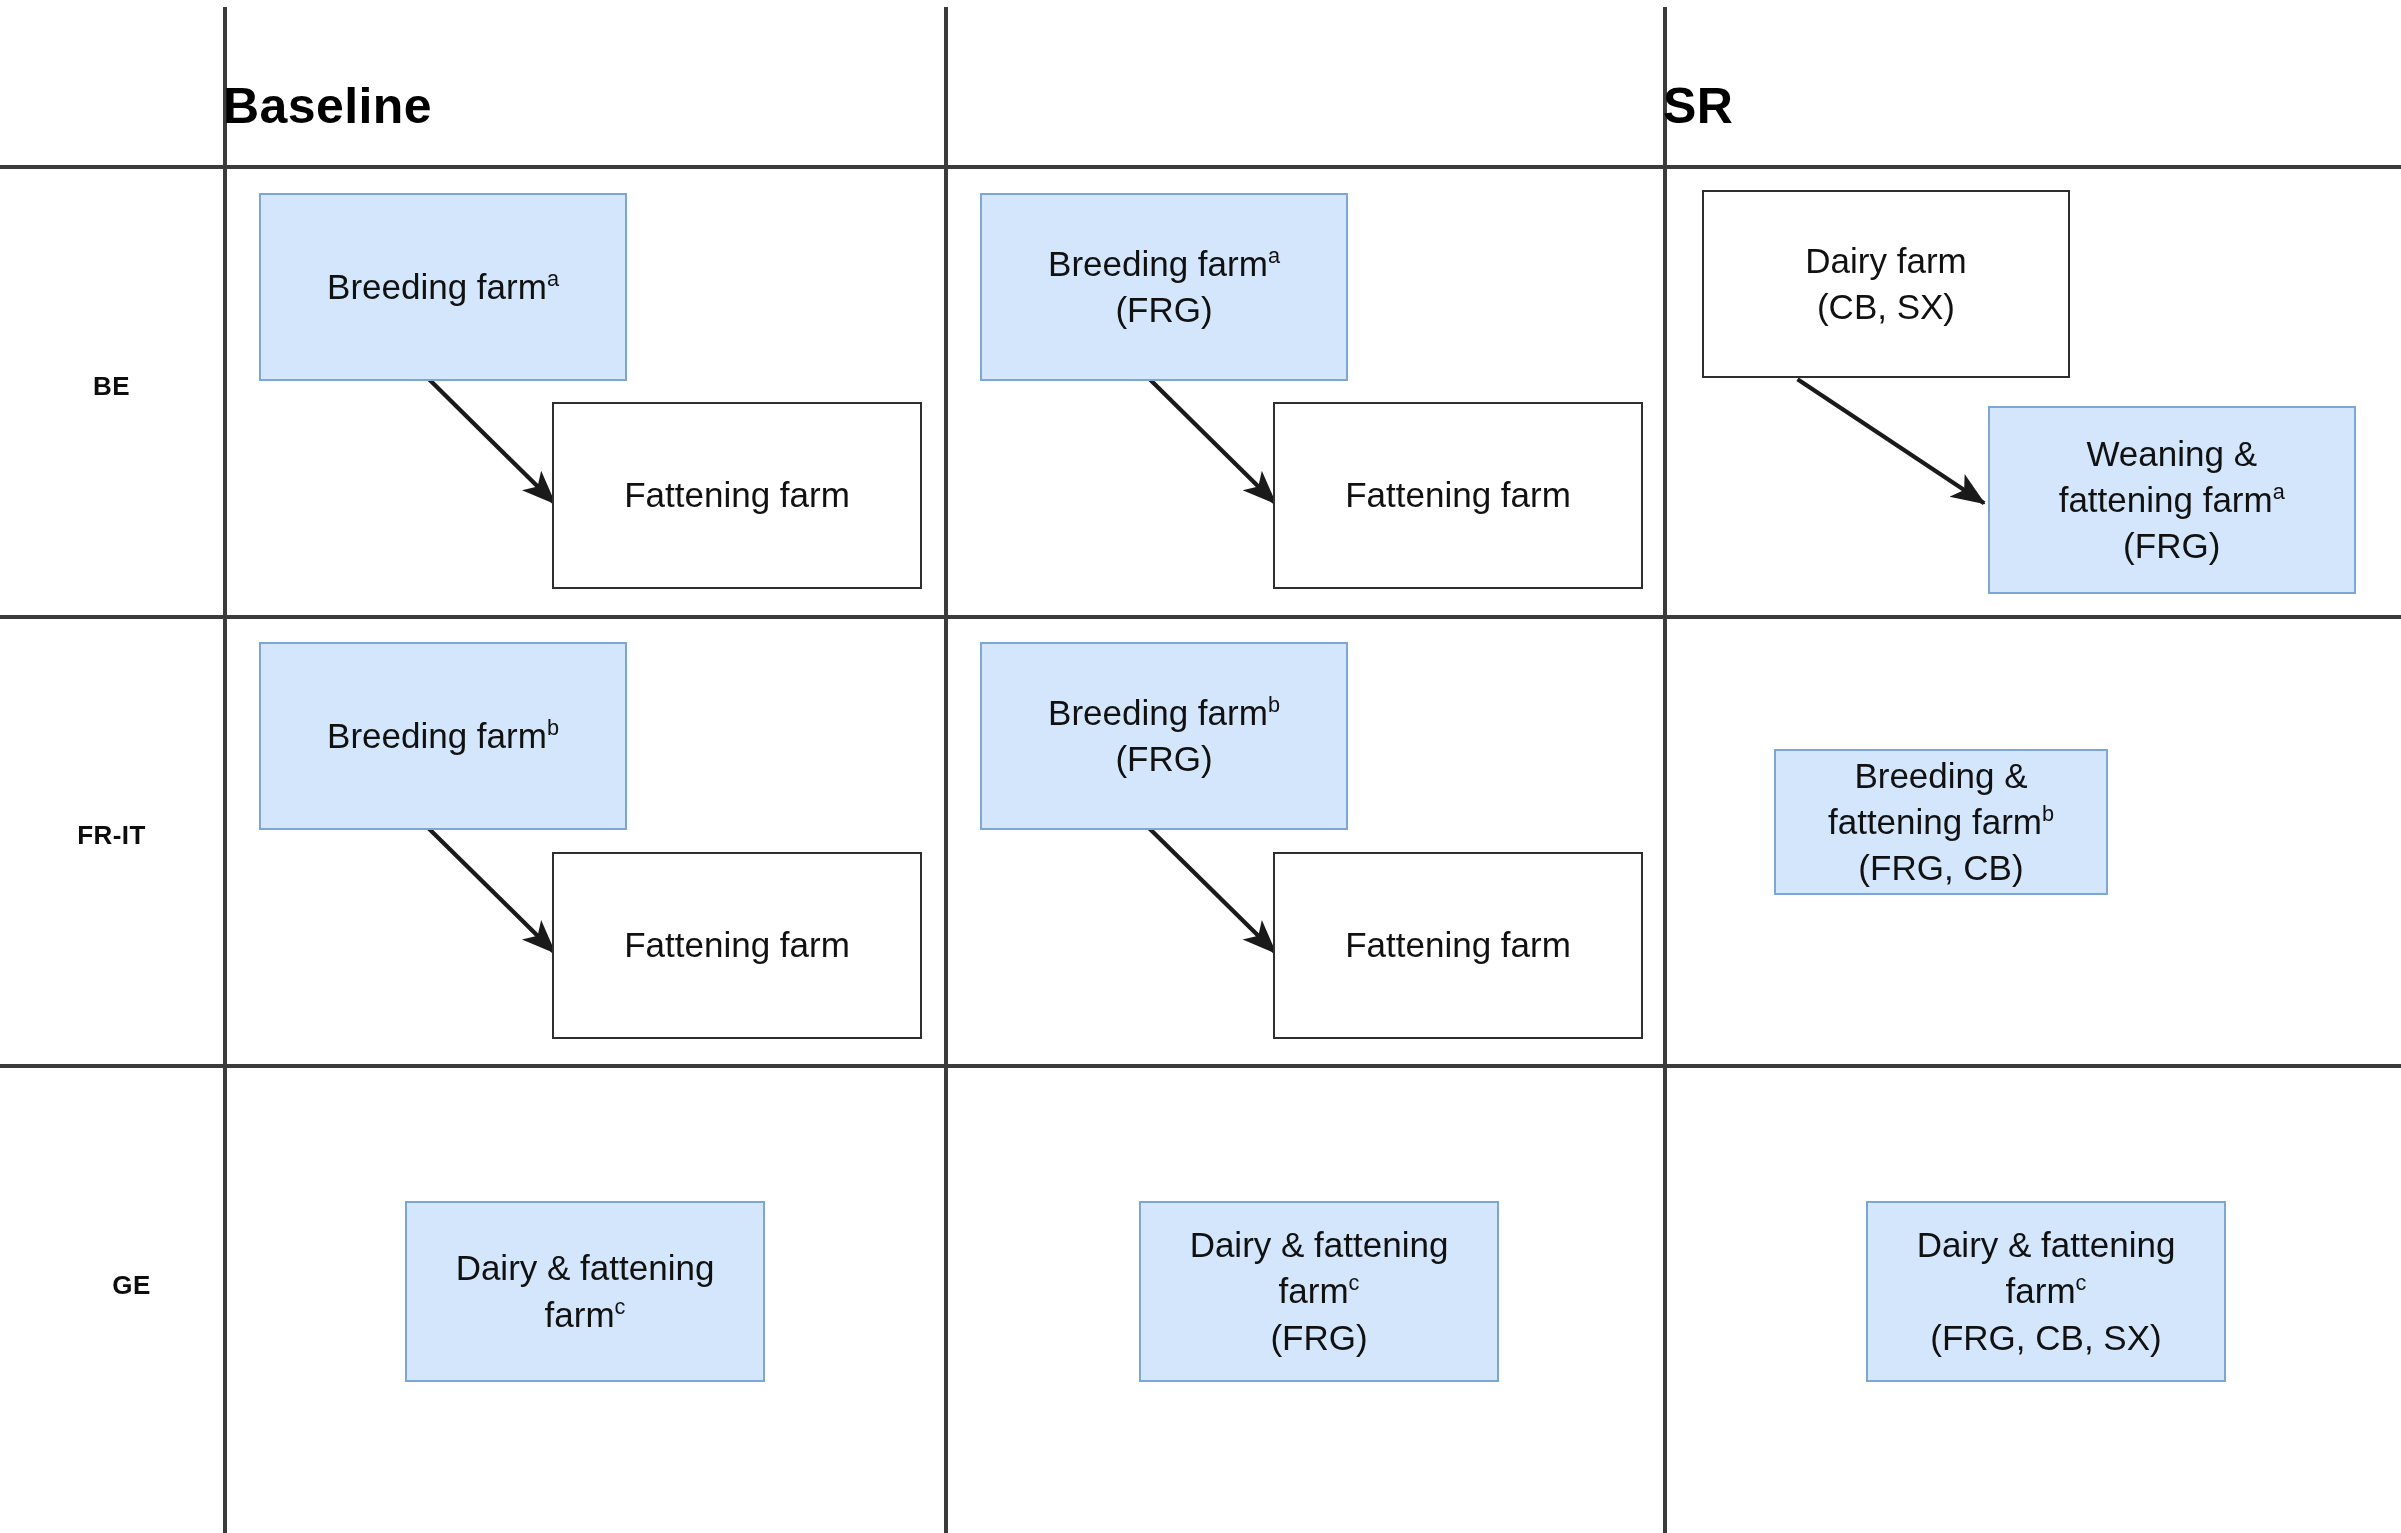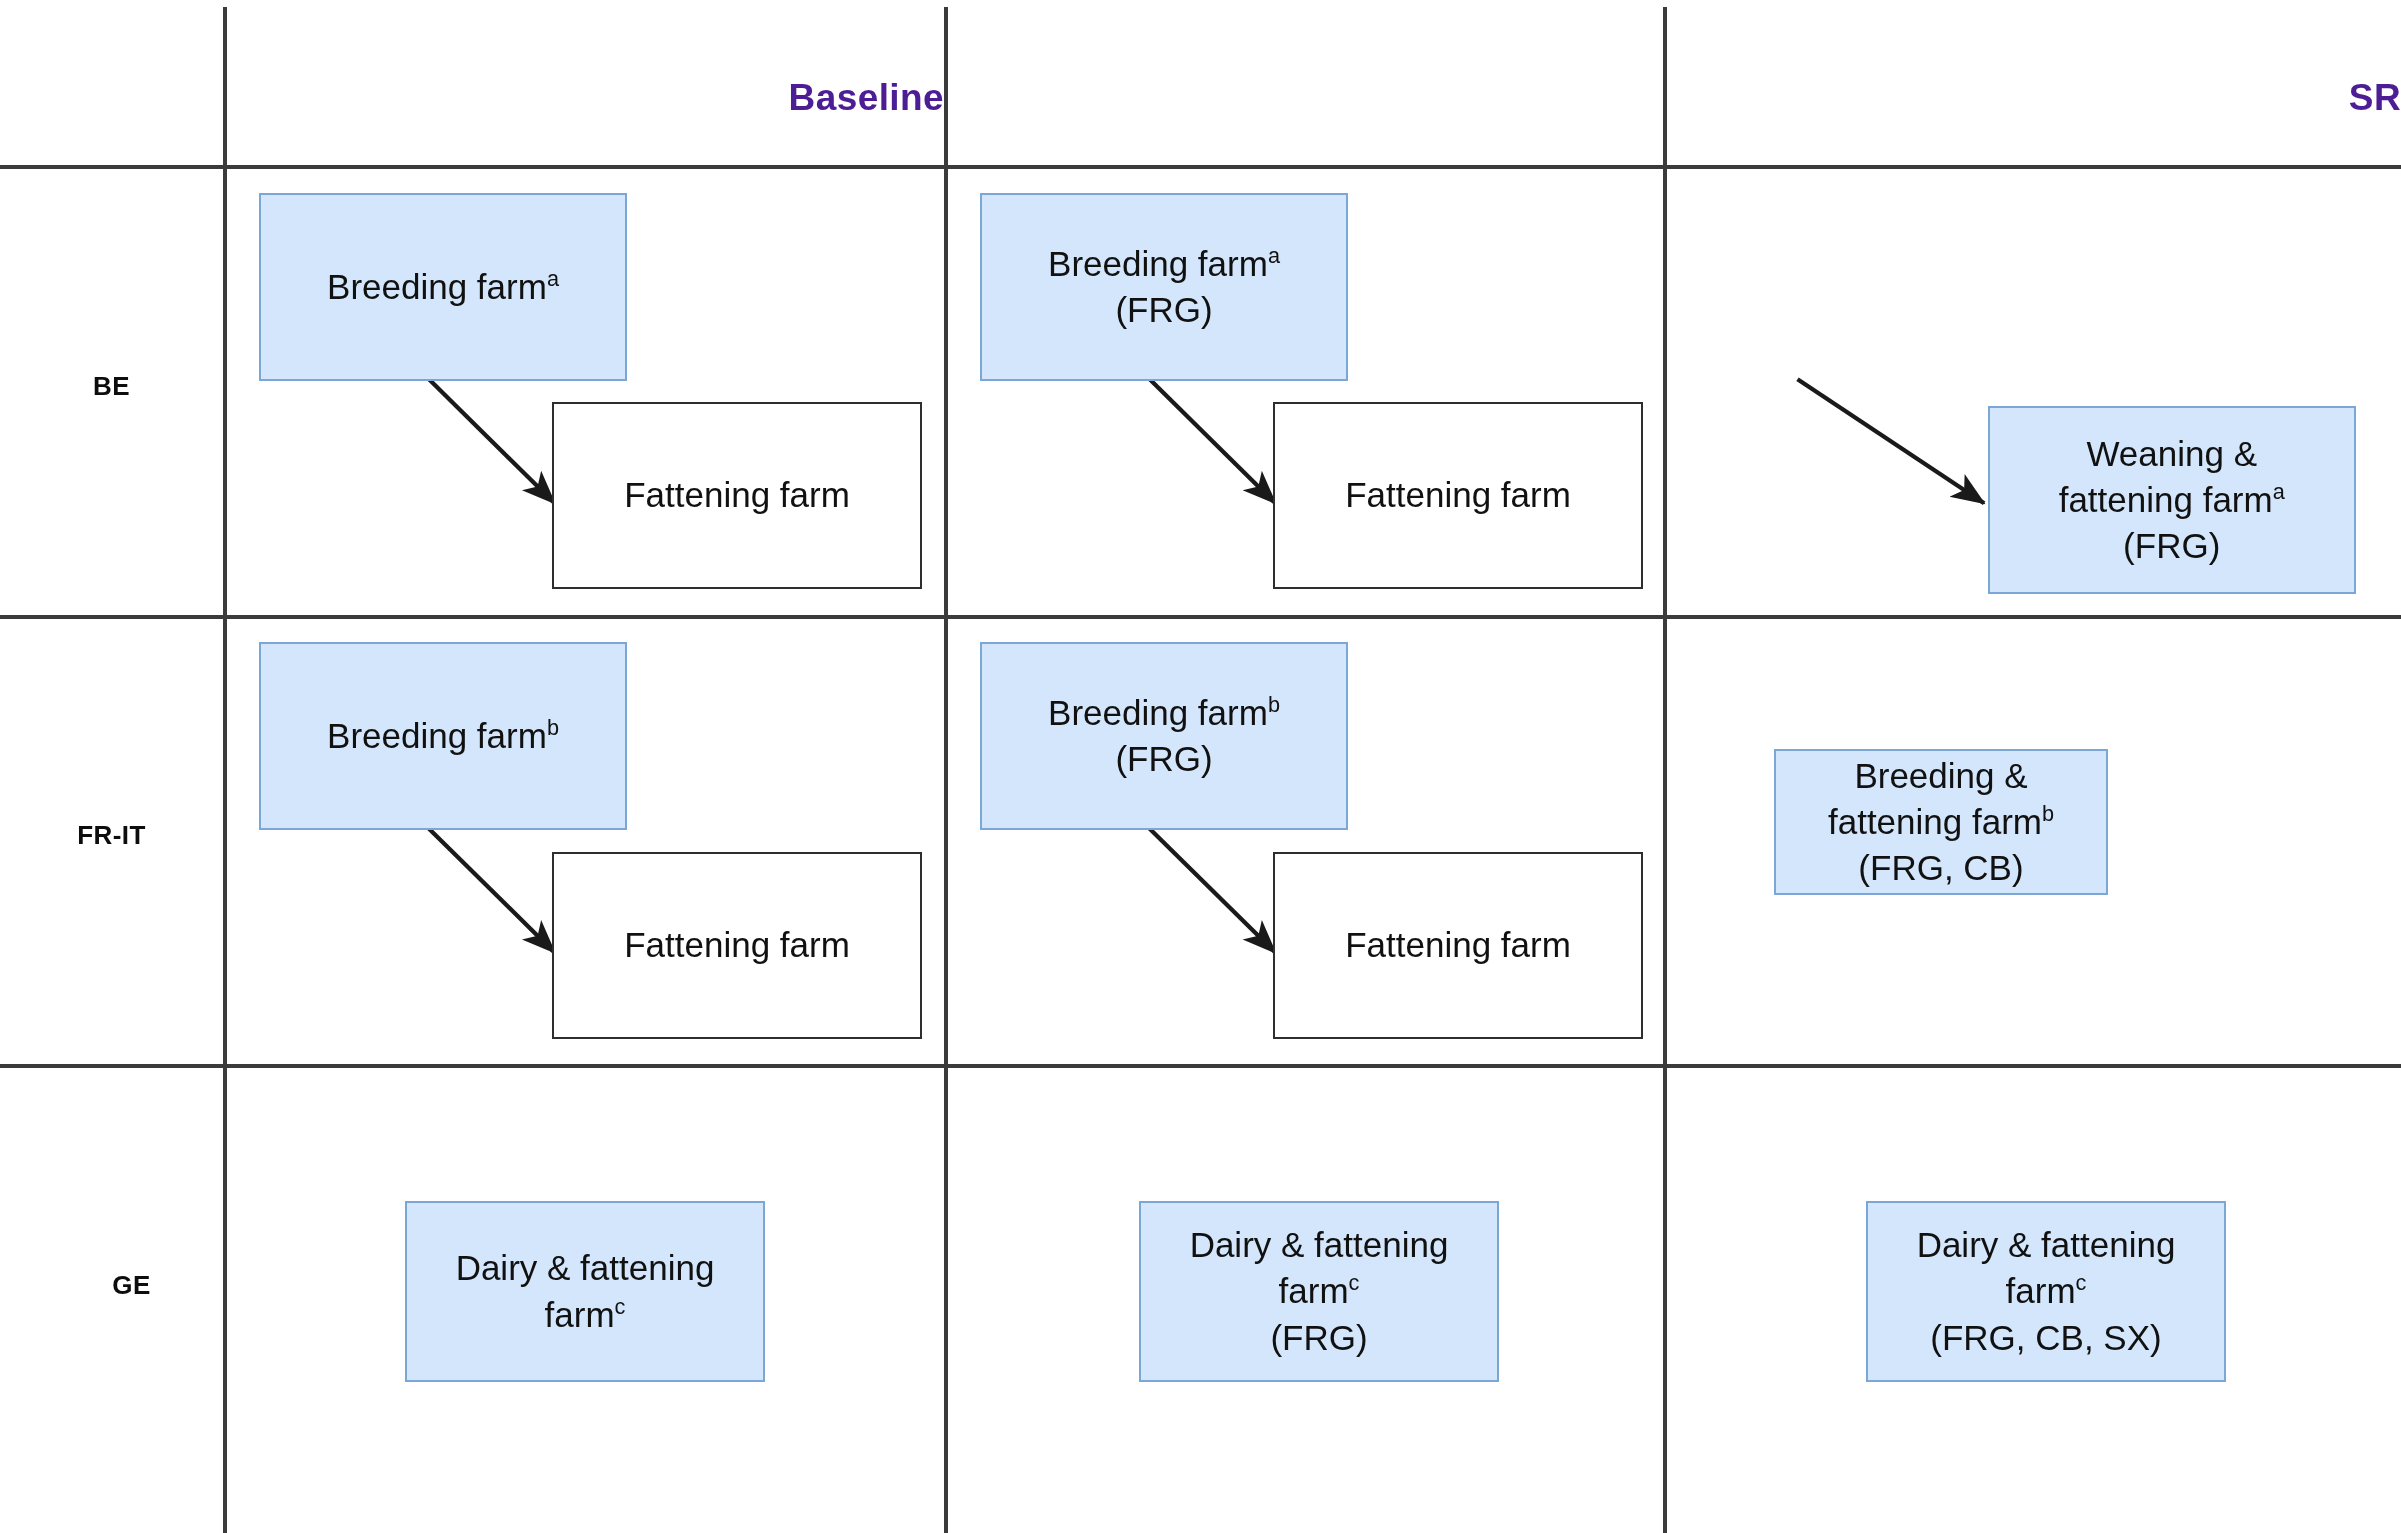--- a/index.html
+++ b/index.html
@@ -27,24 +27,24 @@
   }
   .hline {
     position: absolute;
     height: 4.3px;
     background: #3b3b3b;
   }
 
   
   .col-header {
     position: absolute;
-    text-align: right;
+    text-align: left;
     font-weight: bold;
-    font-size: 37px;
-    color: #4c1d95;
+    font-size: 50px;
+    color: #000000;
     letter-spacing: 0.4px;
   }
   .row-header {
     position: absolute;
     text-align: center;
     font-weight: bold;
     font-size: 26px;
     color: #0d0d0d;
     letter-spacing: 0.4px;
   }
@@ -152,20 +152,26 @@
       <span>(FRG)</span>
     </span>
   </div>
 
   <div class="node white" style="left:1273px; top:402px; width:370px; height:187px;">
     <span class="txt">
       <span>Fattening farm</span>
     </span>
   </div>
 
+  <div class="node white" style="left:1702px; top:190px; width:368px; height:188px;">
+    <span class="txt">
+      <span>Dairy farm</span><br>
+      <span>(CB, SX)</span>
+    </span>
+  </div>
 
   <div class="node blue" style="left:1988px; top:406px; width:368px; height:188px;padding-left:8px;">
     <span class="txt">
       <span>Weaning &amp;</span><br>
       <span>fattening farm</span><span class="sup">a</span><br>
       <span>(FRG)</span>
     </span>
   </div>
 
   <div class="node blue" style="left:259px; top:642px; width:368px; height:188px;">

